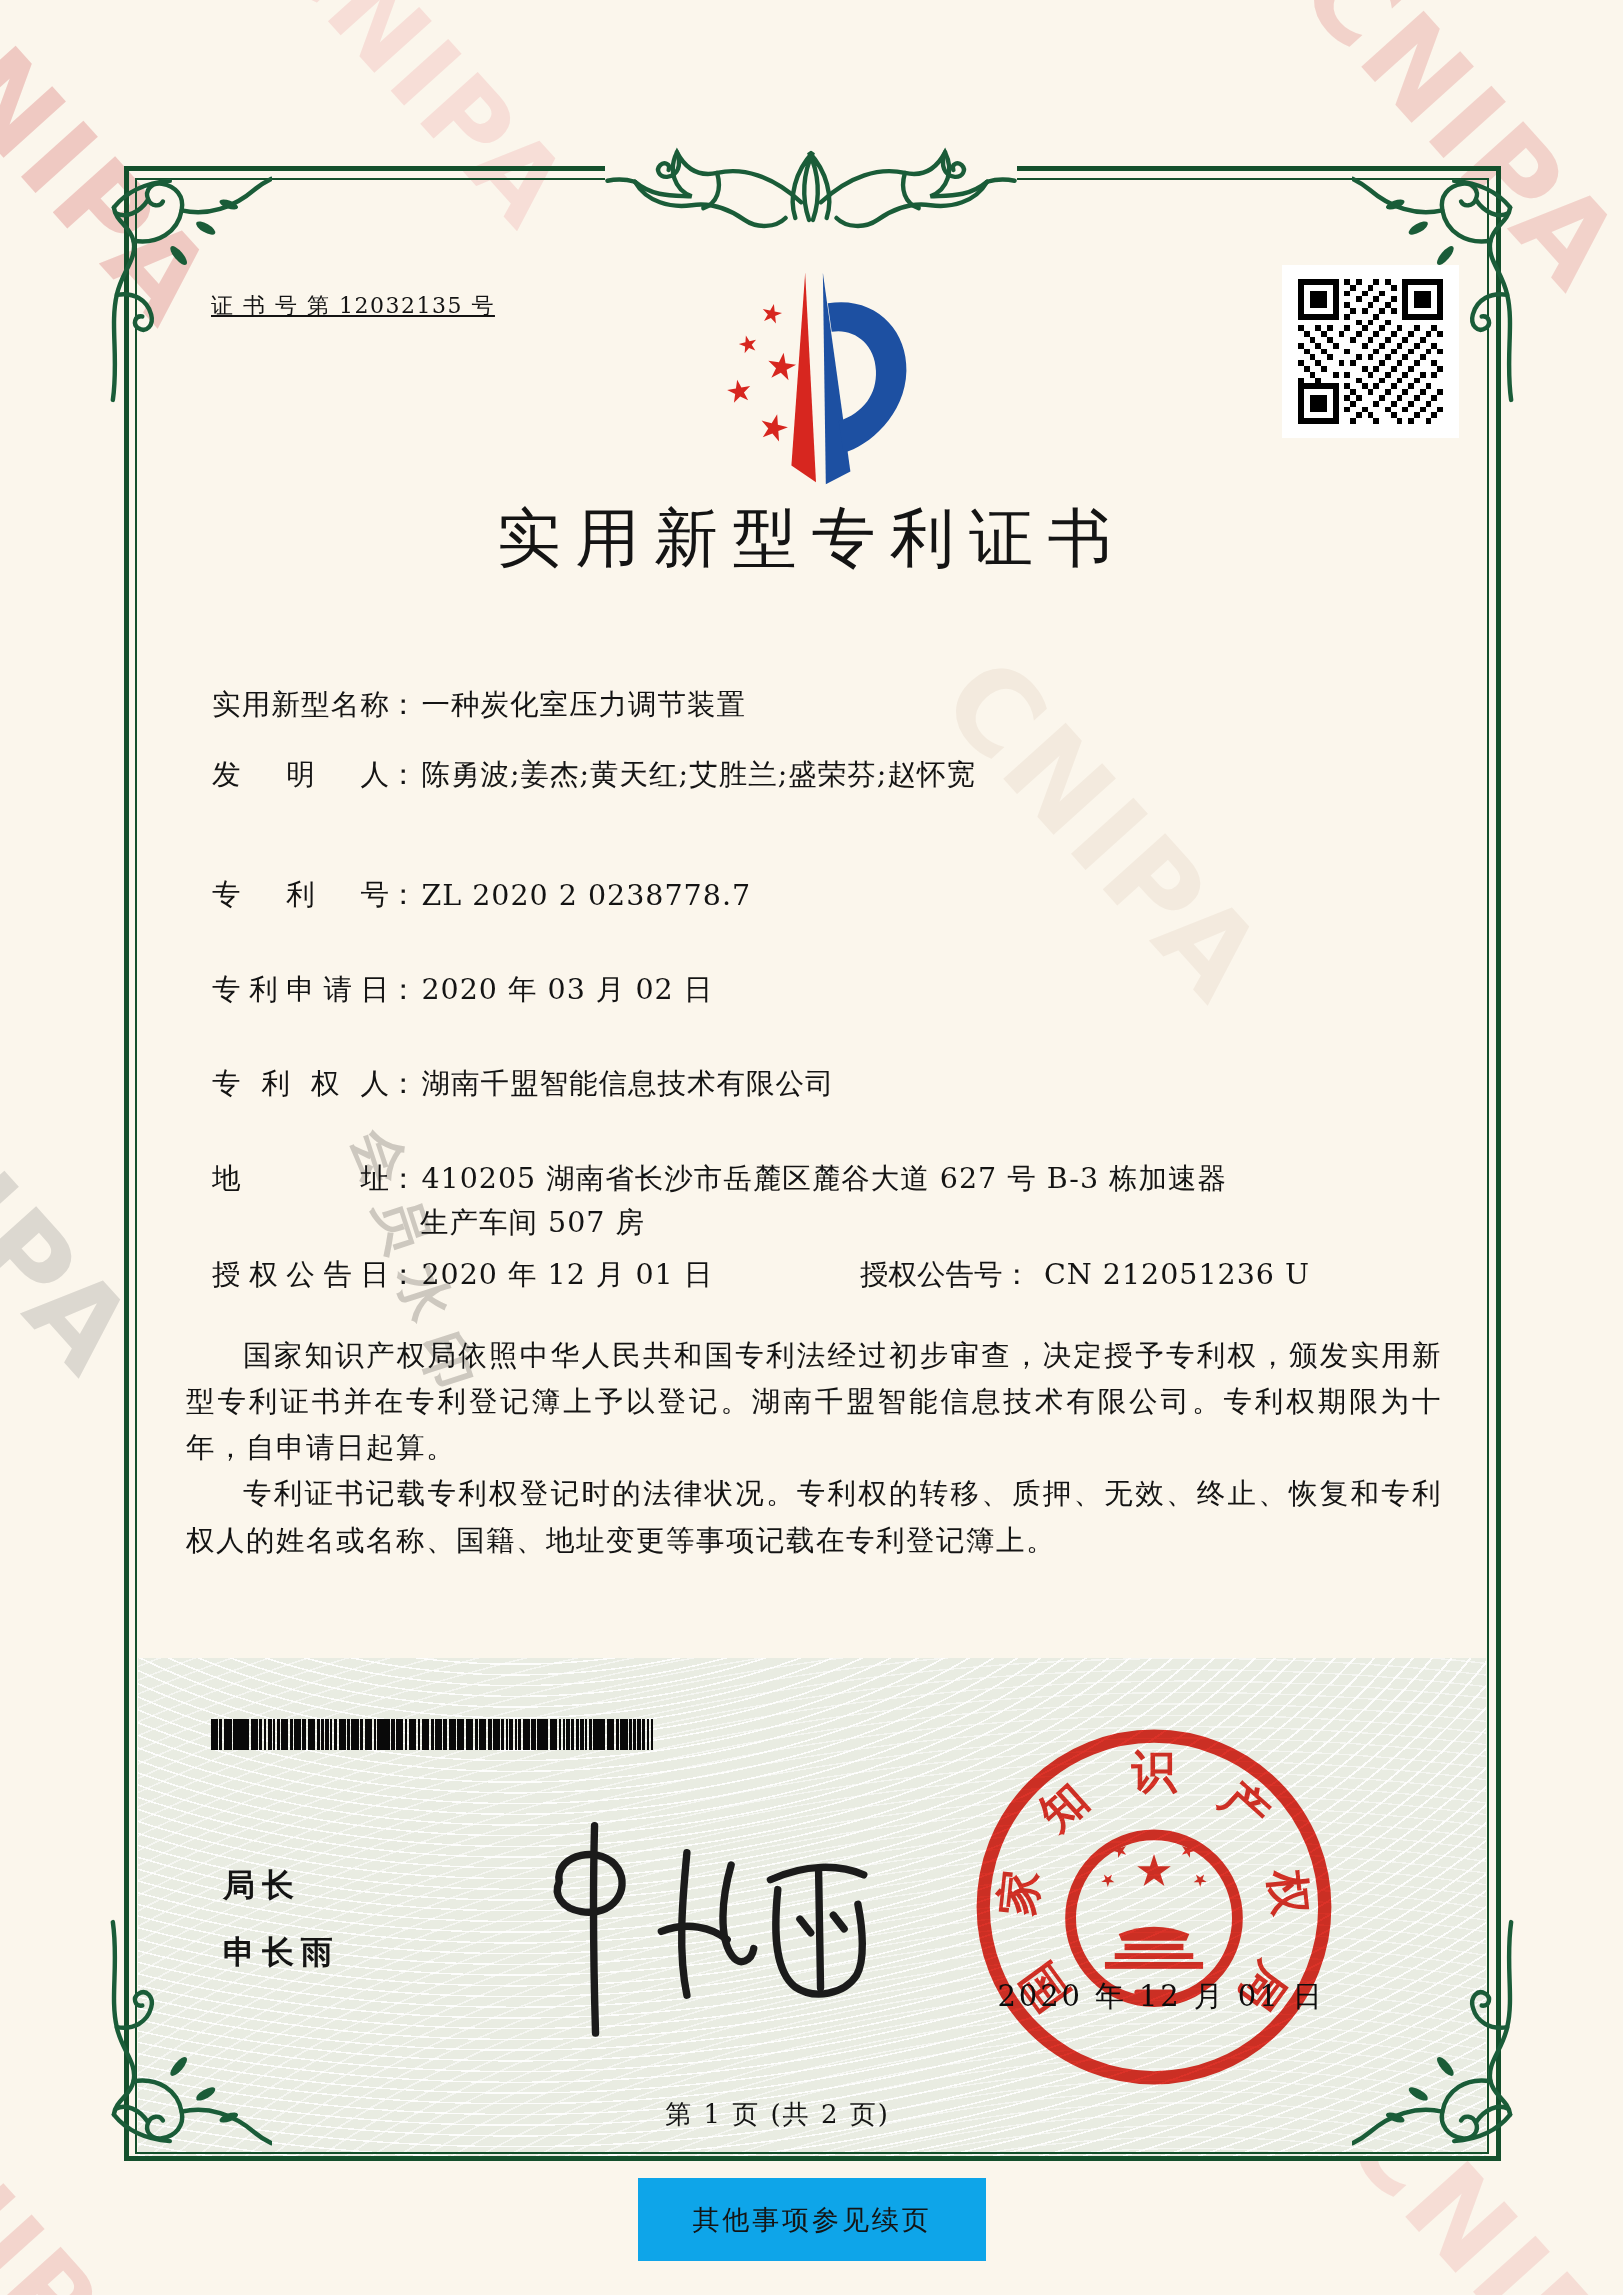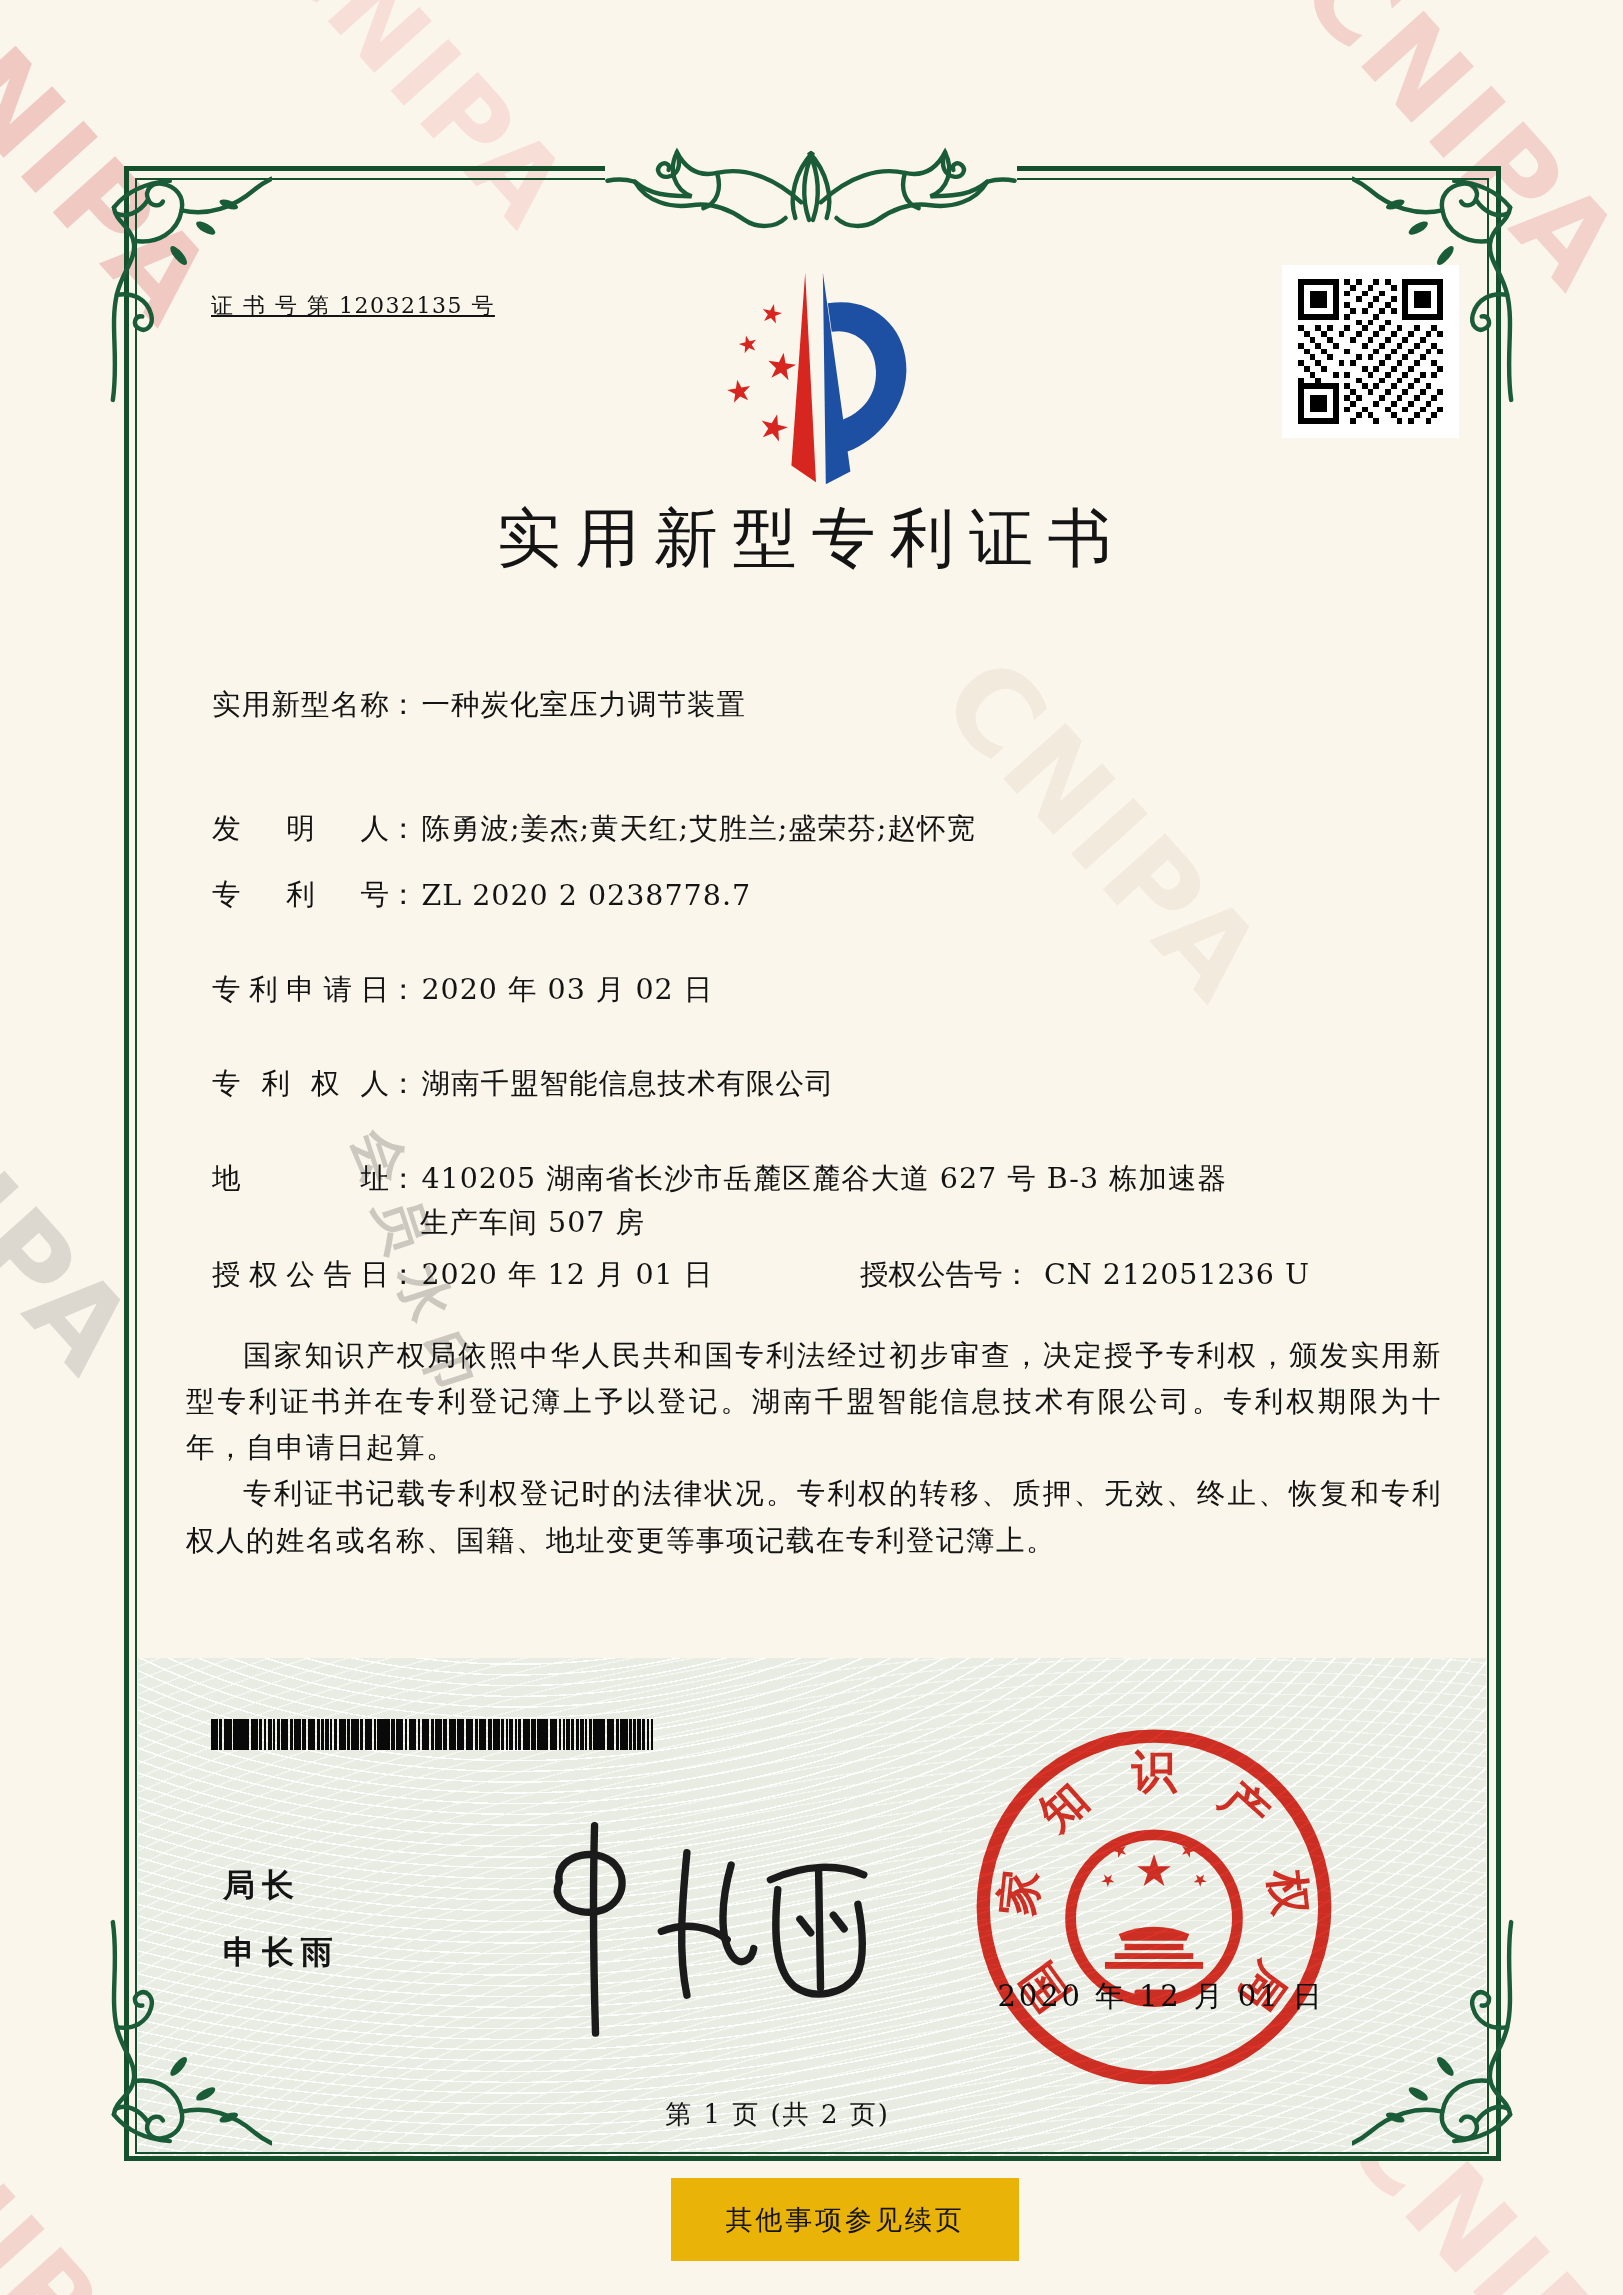--- a/index.html
+++ b/index.html
@@ -73,21 +73,21 @@
       repeating-linear-gradient(90deg,#090909 0 1px,transparent 1px 20px);}
   .director-title{left:223px;top:1864px;font-size:32px;font-weight:700;letter-spacing:6.9px;
     font-family:"DejaVu Sans","Liberation Sans",sans-serif;z-index:4;}
   .director-name{left:223px;top:1931px;font-size:32px;font-weight:700;letter-spacing:6.9px;
     font-family:"DejaVu Sans","Liberation Sans",sans-serif;z-index:4;}
   .signature{left:456px;top:1806px;width:452px;height:231px;z-index:4;}
   .seal{left:969px;top:1722px;width:370px;height:370px;z-index:5;opacity:.93;mix-blend-mode:multiply;}
   .seal-date{left:989px;top:1977px;width:344px;text-align:center;font-size:29px;
              letter-spacing:2.9px;color:#0d0d0d;z-index:6;}
   .footer-page{left:569px;top:2097px;width:417px;text-align:center;font-size:26px;z-index:4;letter-spacing:2px;}
-  .cont-patch{left:671px;top:2178px;width:348px;height:83px;background:#eab308;z-index:4;
+  .cont-patch{left:638px;top:2178px;width:348px;height:83px;background:#0ea5e9;z-index:4;
               display:flex;align-items:center;justify-content:center;}
   .cont-text{font-size:27px;letter-spacing:2.9px;}
 </style>
 </head>
 <body>
 
 <svg width="0" height="0" style="position:absolute">
   <defs>
     <polygon id="star" points="0,-1 0.225,-0.309 0.951,-0.309 0.363,0.118 0.588,0.809 0,0.382 -0.588,0.809 -0.363,0.118 -0.951,-0.309 -0.225,-0.309"></polygon>
     <g id="corner-fl" fill="none" stroke="#1a5c38" stroke-width="9" stroke-linecap="round">
@@ -171,21 +171,21 @@
   </svg>
 </div>
 
 <div class="abs doc-title">实用新型专利证书</div>
 
 <div class="field-row" style="top:686px">
   <span class="label-text">实用新型名称</span>
     <span class="colon">：</span>
   <span class="value">一种炭化室压力调节装置</span>
 </div>
-<div class="field-row" style="top:810px">
+<div class="field-row" style="top:756px">
   <span class="label-text">发明人</span>
     <span class="colon">：</span>
   <span class="value">陈勇波;姜杰;黄天红;艾胜兰;盛荣芬;赵怀宽</span>
 </div>
 <div class="field-row" style="top:876px">
   <span class="label-text">专利号</span>
     <span class="colon">：</span>
   <span class="value">ZL 2020 2 0238778.7</span>
 </div>
 <div class="field-row" style="top:971px">

